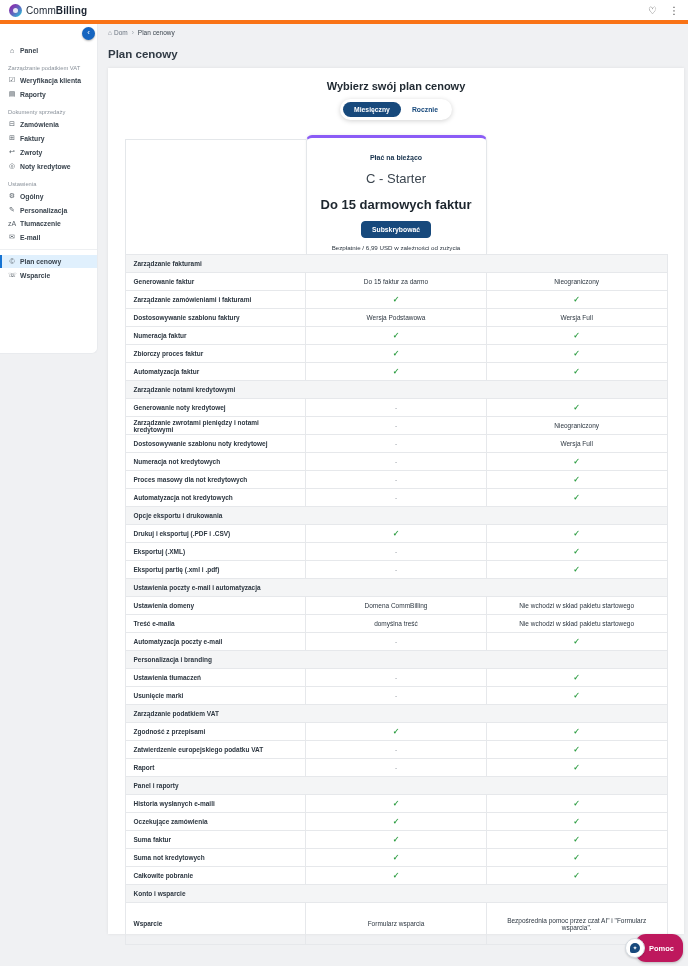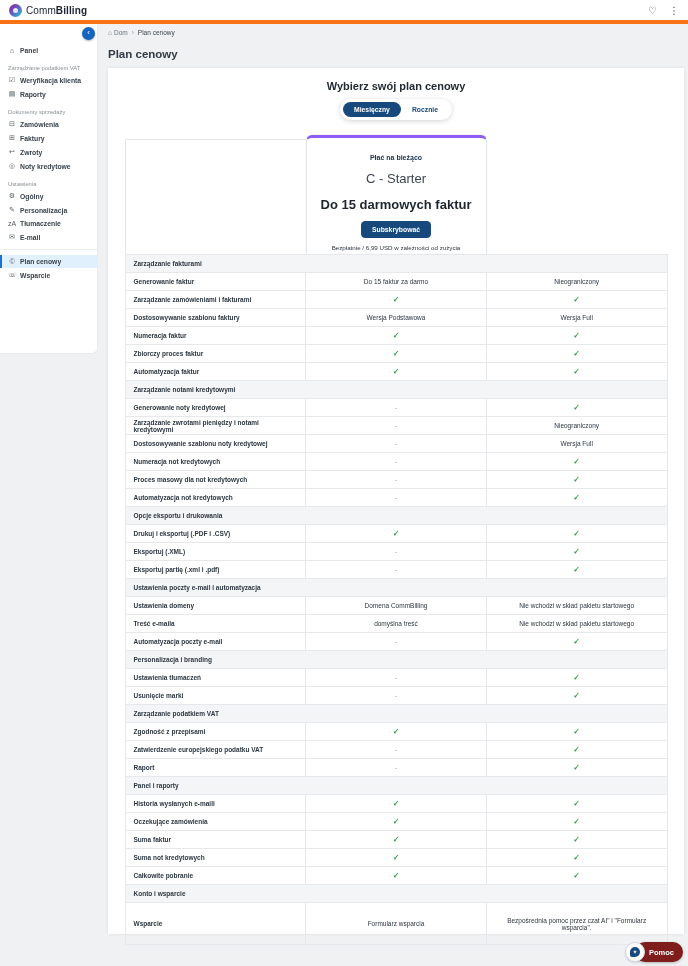--- a/index.html
+++ b/index.html
@@ -77,21 +77,21 @@
   td.val { text-align:center; width:181px; }
   tr.tall td { height:42px; }
   .check { color:#2f9e44; font-size:8px; font-weight:bold; }
   .dash { color:#8a929b; }
   
   .help-fab { position:absolute; right:5px; bottom:4px; display:flex; align-items:center; z-index:40; cursor:pointer; }
   .help-circle { width:20px; height:20px; background:#fff; border:1px solid #d5dbe1; border-radius:50%;
     display:flex; align-items:center; justify-content:center; z-index:2; box-shadow:0 1px 2px rgba(0,0,0,.15); }
   .help-bubble { width:10px; height:10px; background:#17497c; border-radius:50% 50% 50% 2px;
     color:#fff; font-size:6px; line-height:10px; text-align:center; }
-  .help-pill { background:#7f1d1d; color:#fff; font-size:7.5px; font-weight:bold; height:20px;
+  .help-pill { background:#be185d; color:#fff; font-size:7.5px; font-weight:bold; height:28px;
     border-radius:11px; display:flex; align-items:center; padding:0 9px 0 14px; margin-left:-10px;
     box-shadow:0 1px 3px rgba(0,0,0,.25); }
 </style>
 </head>
 <body>
 
 <div class="topbar">
   <div class="logo">
     <span class="logo-mark"></span>
     <span class="logo-text"><span>Comm</span><b>Billing</b></span>

